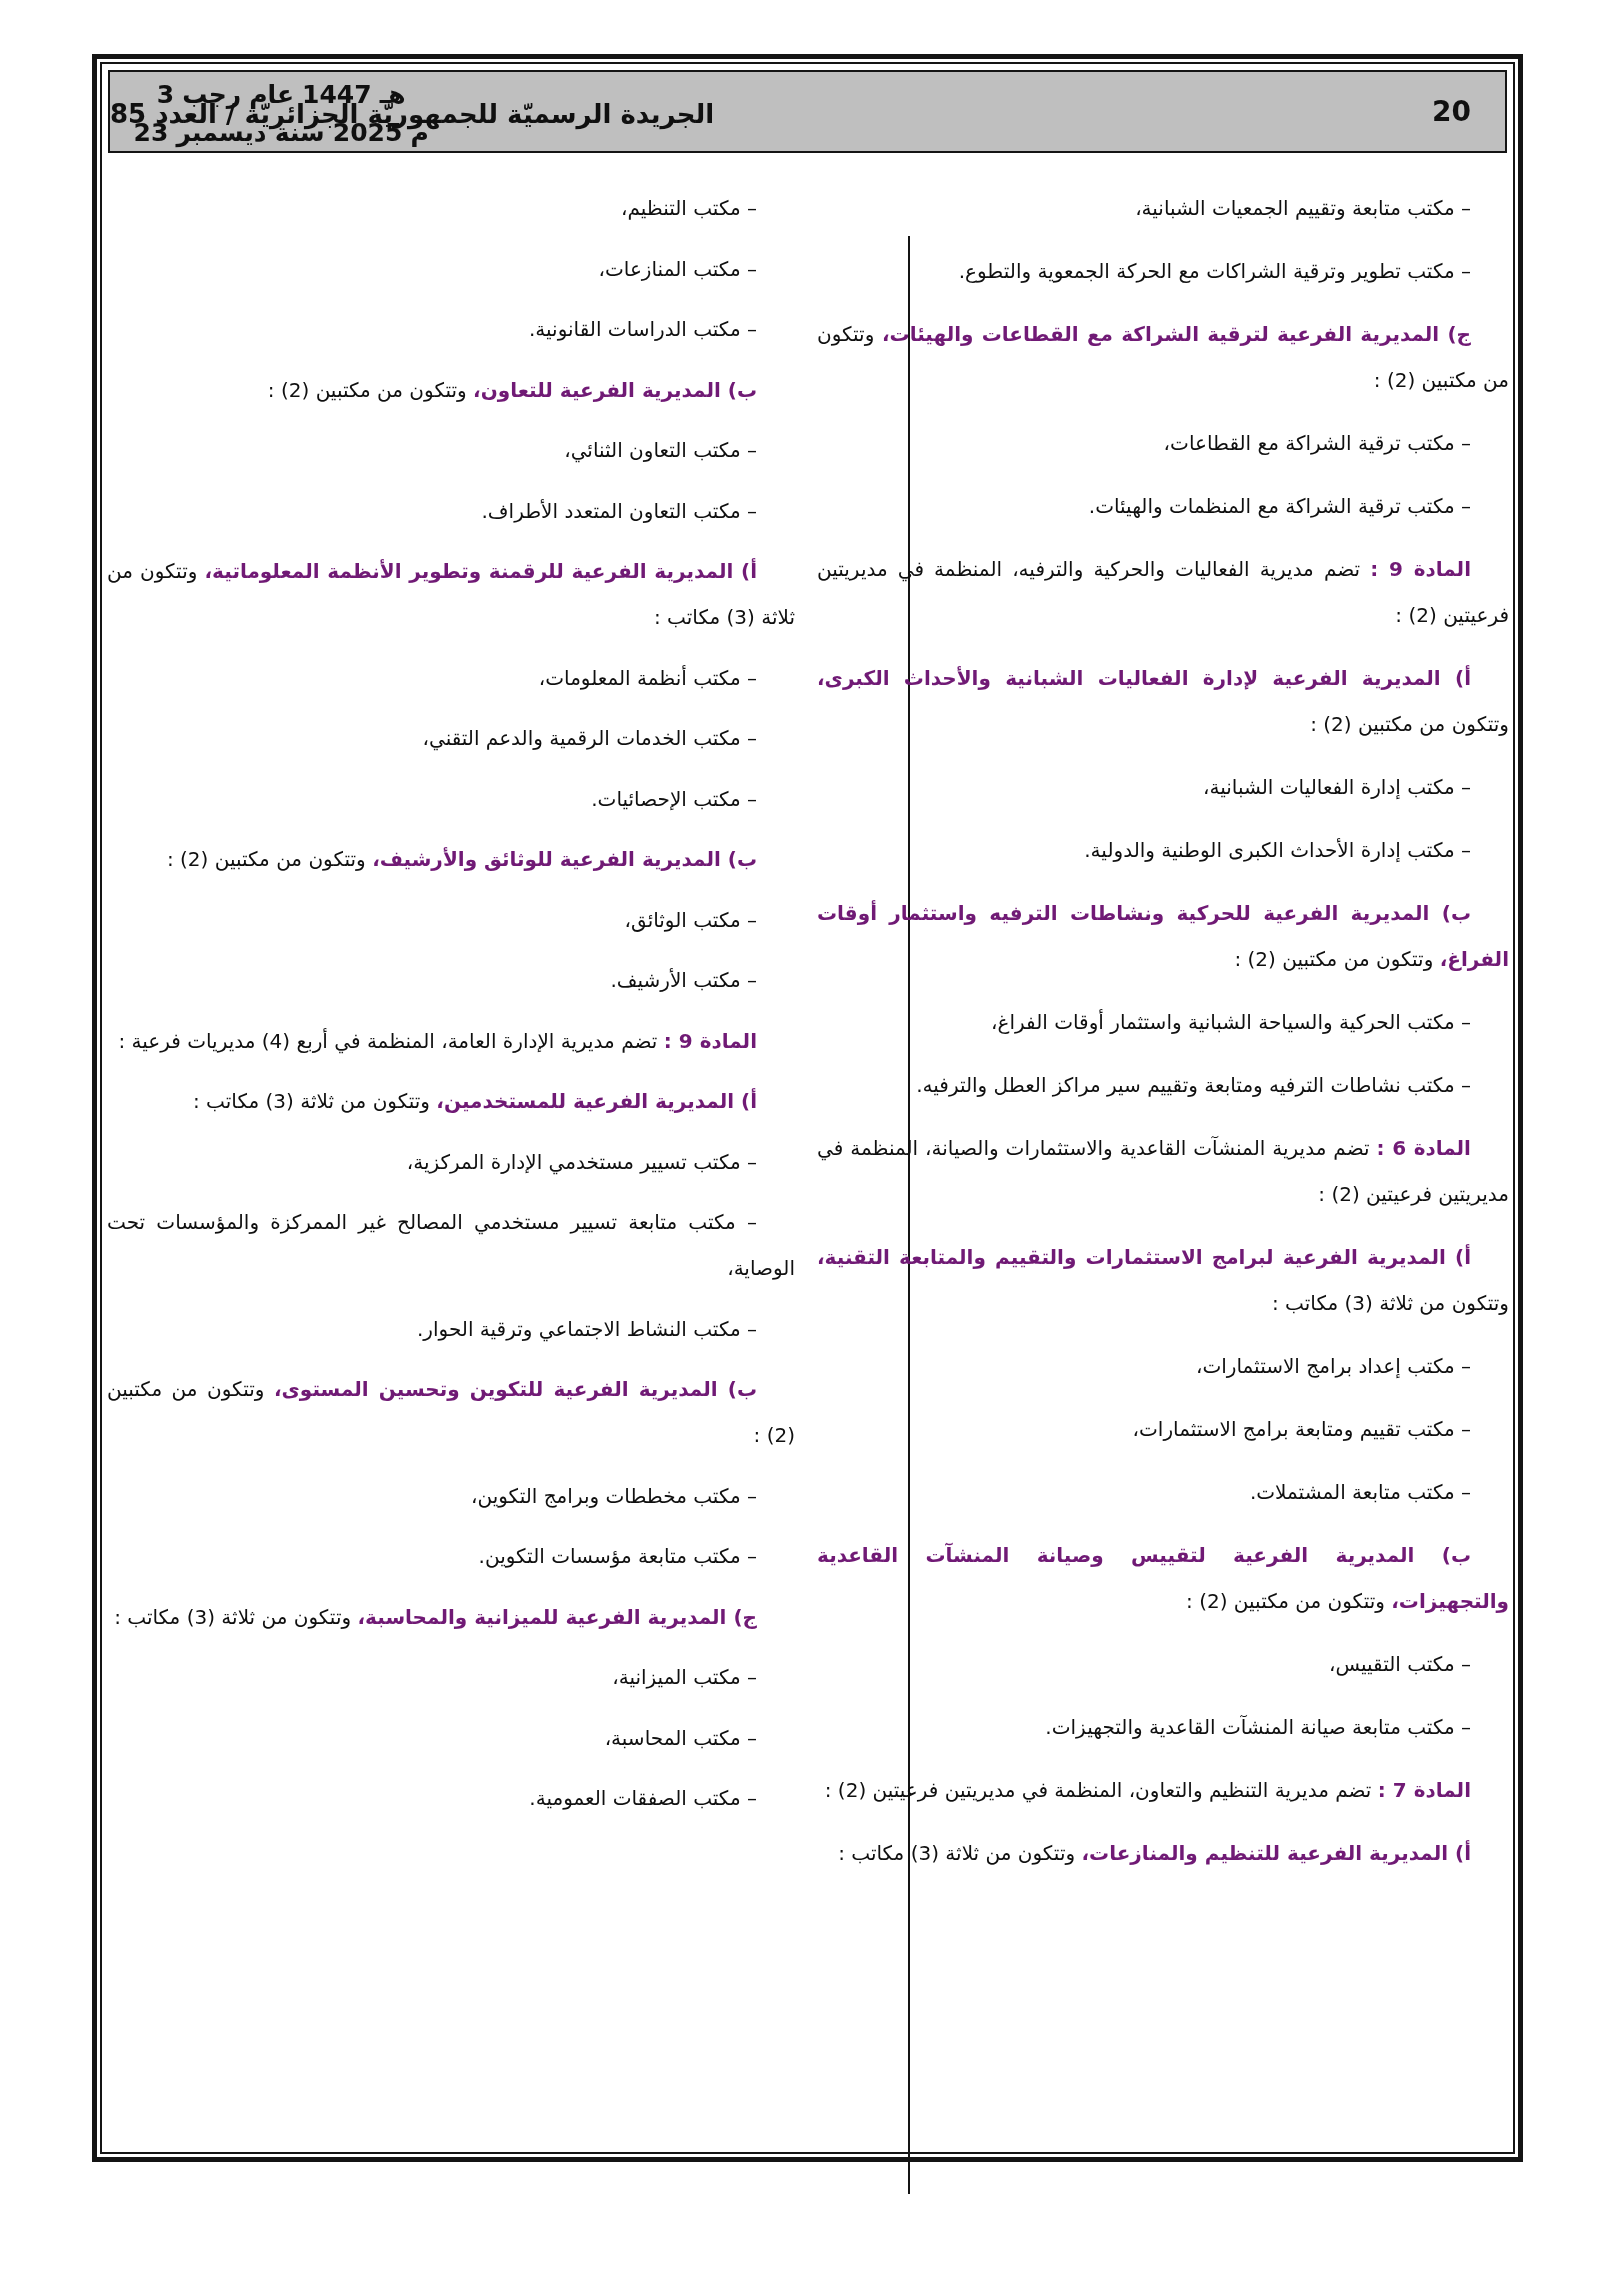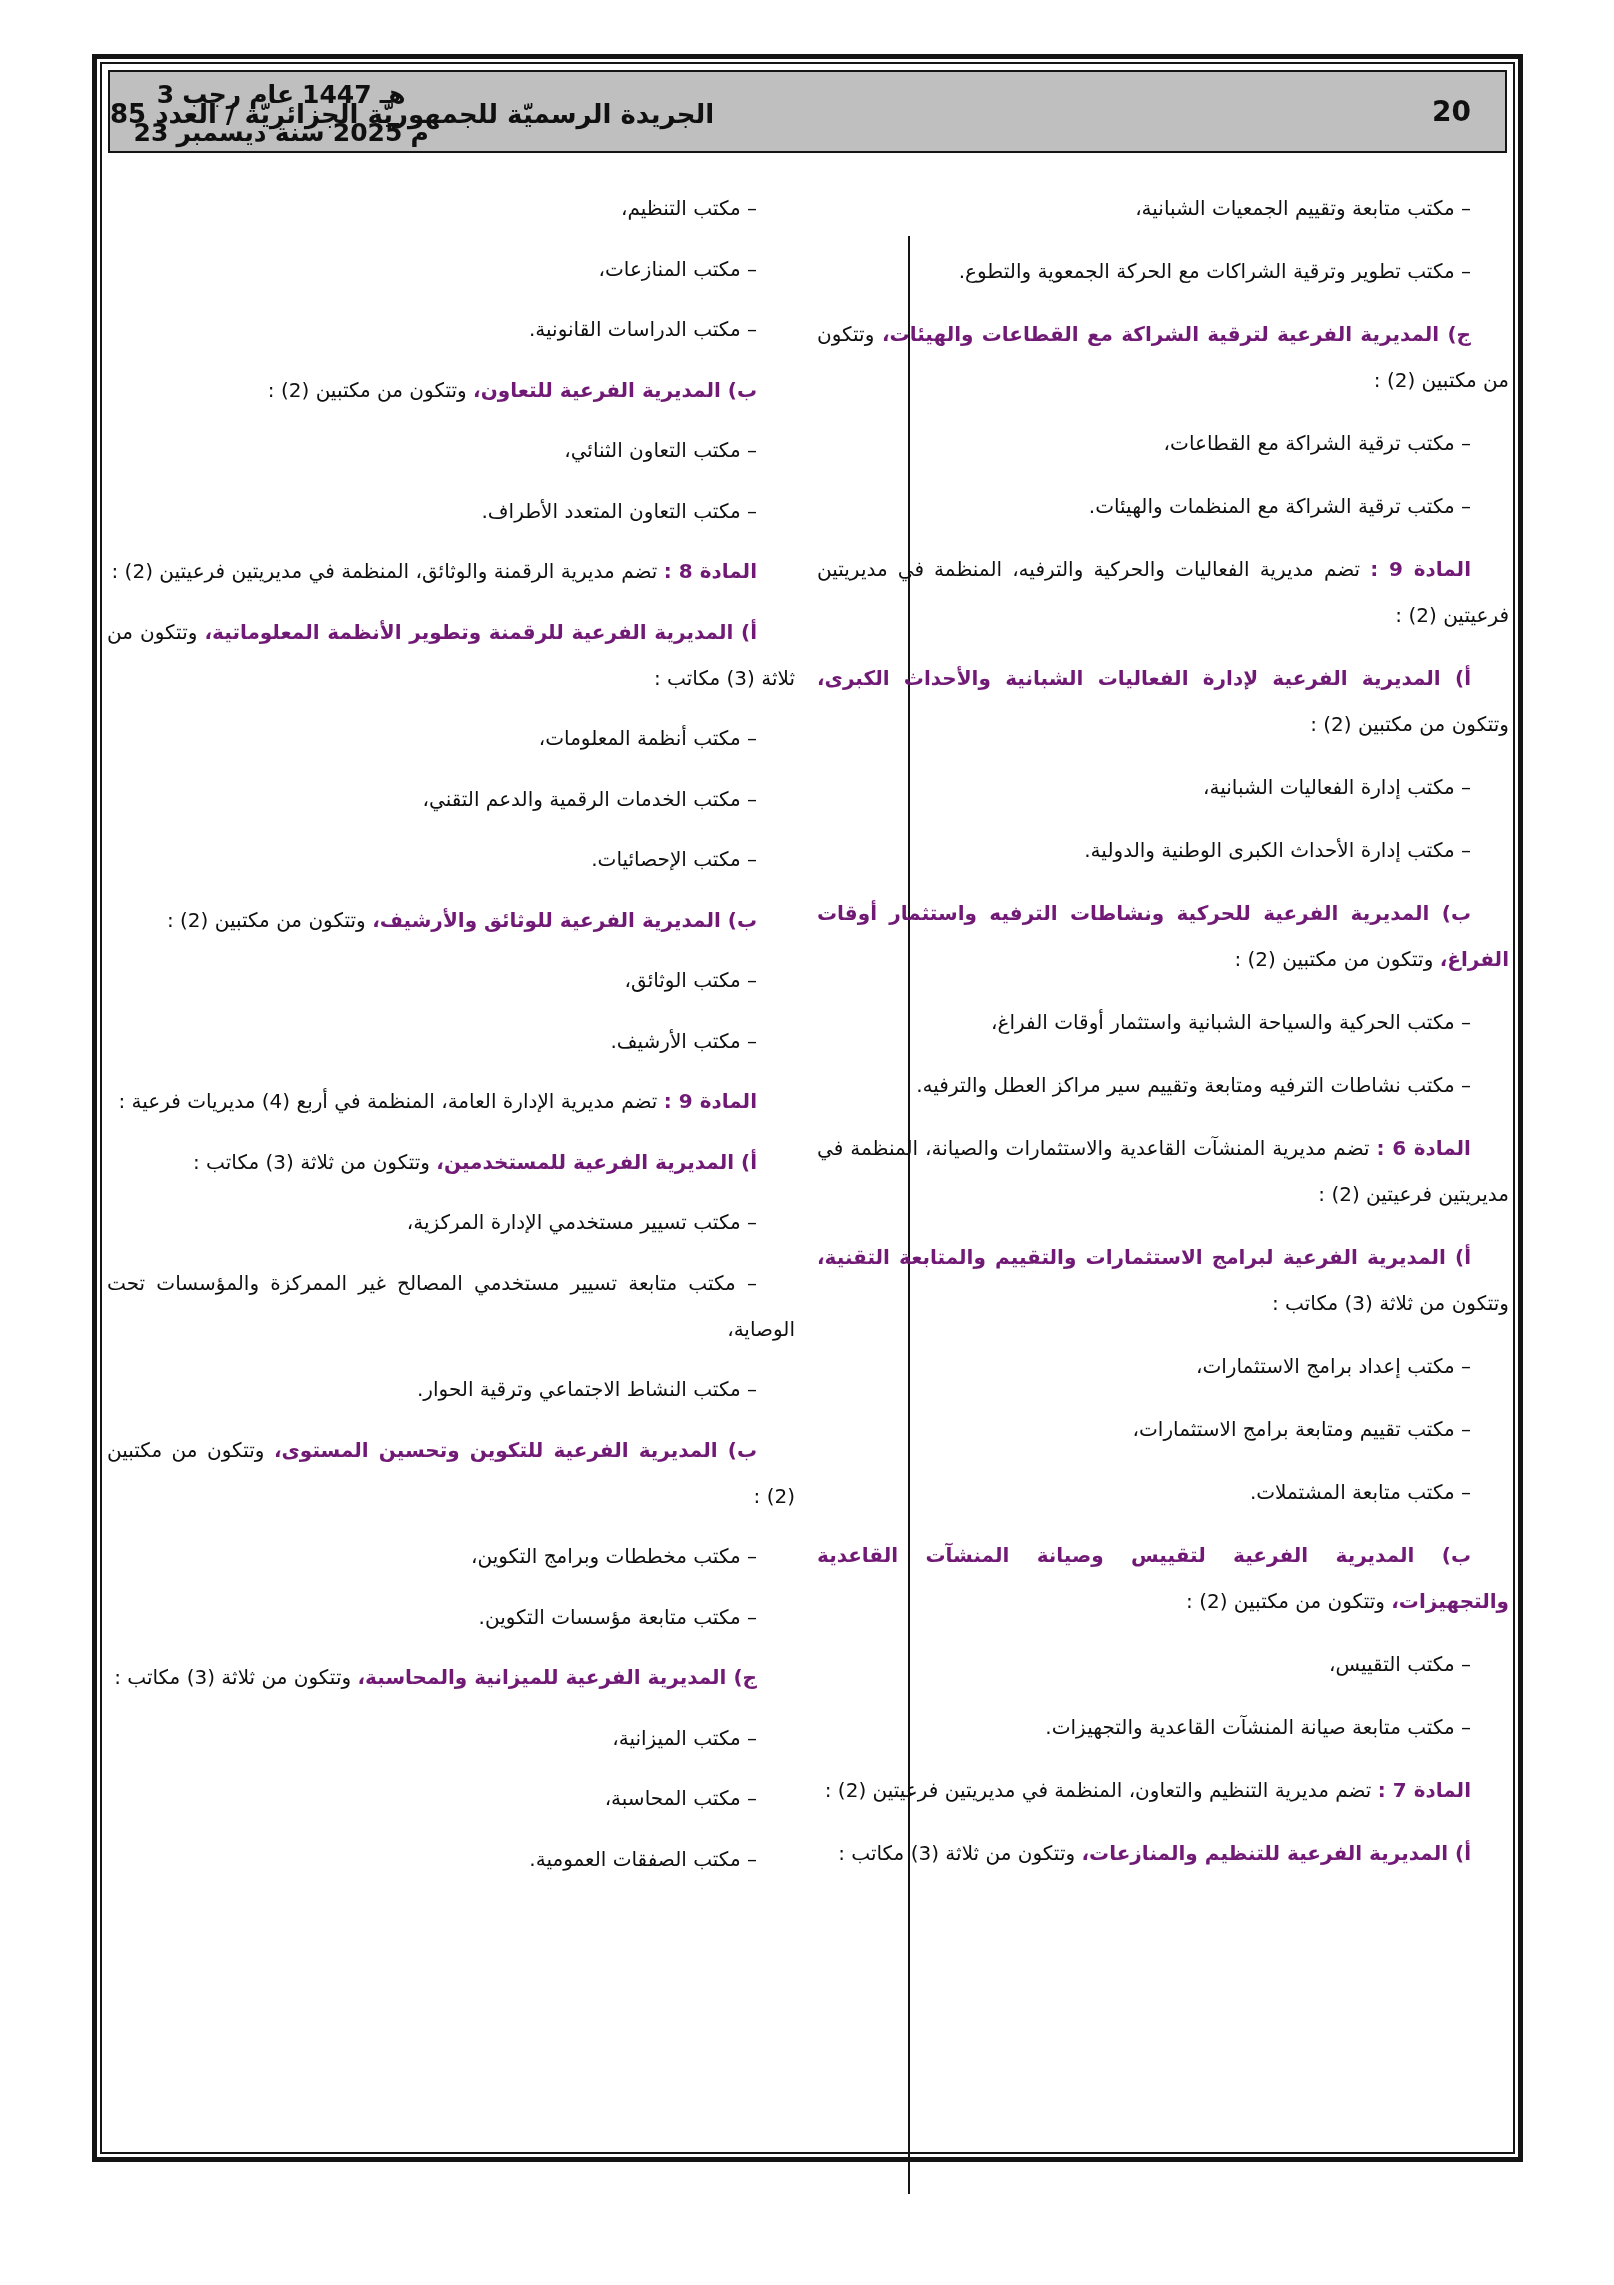--- a/index.html
+++ b/index.html
@@ -100,21 +100,20 @@
     <p class="para article"><b>المادة 7 :</b><span> تضم مديرية التنظيم والتعاون، المنظمة في مديريتين فرعيتين (2) :</span></p>
     <p class="para section"><b>أ) المديرية الفرعية للتنظيم والمنازعات،</b><span> وتتكون من ثلاثة (3) مكاتب :</span></p>
   </div>
 <div class="col col-left">
     <p class="para bullet">– مكتب التنظيم،</p>
     <p class="para bullet">– مكتب المنازعات،</p>
     <p class="para bullet">– مكتب الدراسات القانونية.</p>
     <p class="para section"><b>ب) المديرية الفرعية للتعاون،</b><span> وتتكون من مكتبين (2) :</span></p>
     <p class="para bullet">– مكتب التعاون الثنائي،</p>
     <p class="para bullet">– مكتب التعاون المتعدد الأطراف.</p>
-    <p class="para article"><b>المادة 8 :</b><span> تضم مديرية الرقمنة والوثائق، المنظمة في مديريتين فرعيتين (2) :</span></p>
     <p class="para section"><b>أ) المديرية الفرعية للرقمنة وتطوير الأنظمة المعلوماتية،</b><span> وتتكون من ثلاثة (3) مكاتب :</span></p>
     <p class="para bullet">– مكتب أنظمة المعلومات،</p>
     <p class="para bullet">– مكتب الخدمات الرقمية والدعم التقني،</p>
     <p class="para bullet">– مكتب الإحصائيات.</p>
     <p class="para section"><b>ب) المديرية الفرعية للوثائق والأرشيف،</b><span> وتتكون من مكتبين (2) :</span></p>
     <p class="para bullet">– مكتب الوثائق،</p>
     <p class="para bullet">– مكتب الأرشيف.</p>
     <p class="para article"><b>المادة 9 :</b><span> تضم مديرية الإدارة العامة، المنظمة في أربع (4) مديريات فرعية :</span></p>
     <p class="para section"><b>أ) المديرية الفرعية للمستخدمين،</b><span> وتتكون من ثلاثة (3) مكاتب :</span></p>
     <p class="para bullet">– مكتب تسيير مستخدمي الإدارة المركزية،</p>

